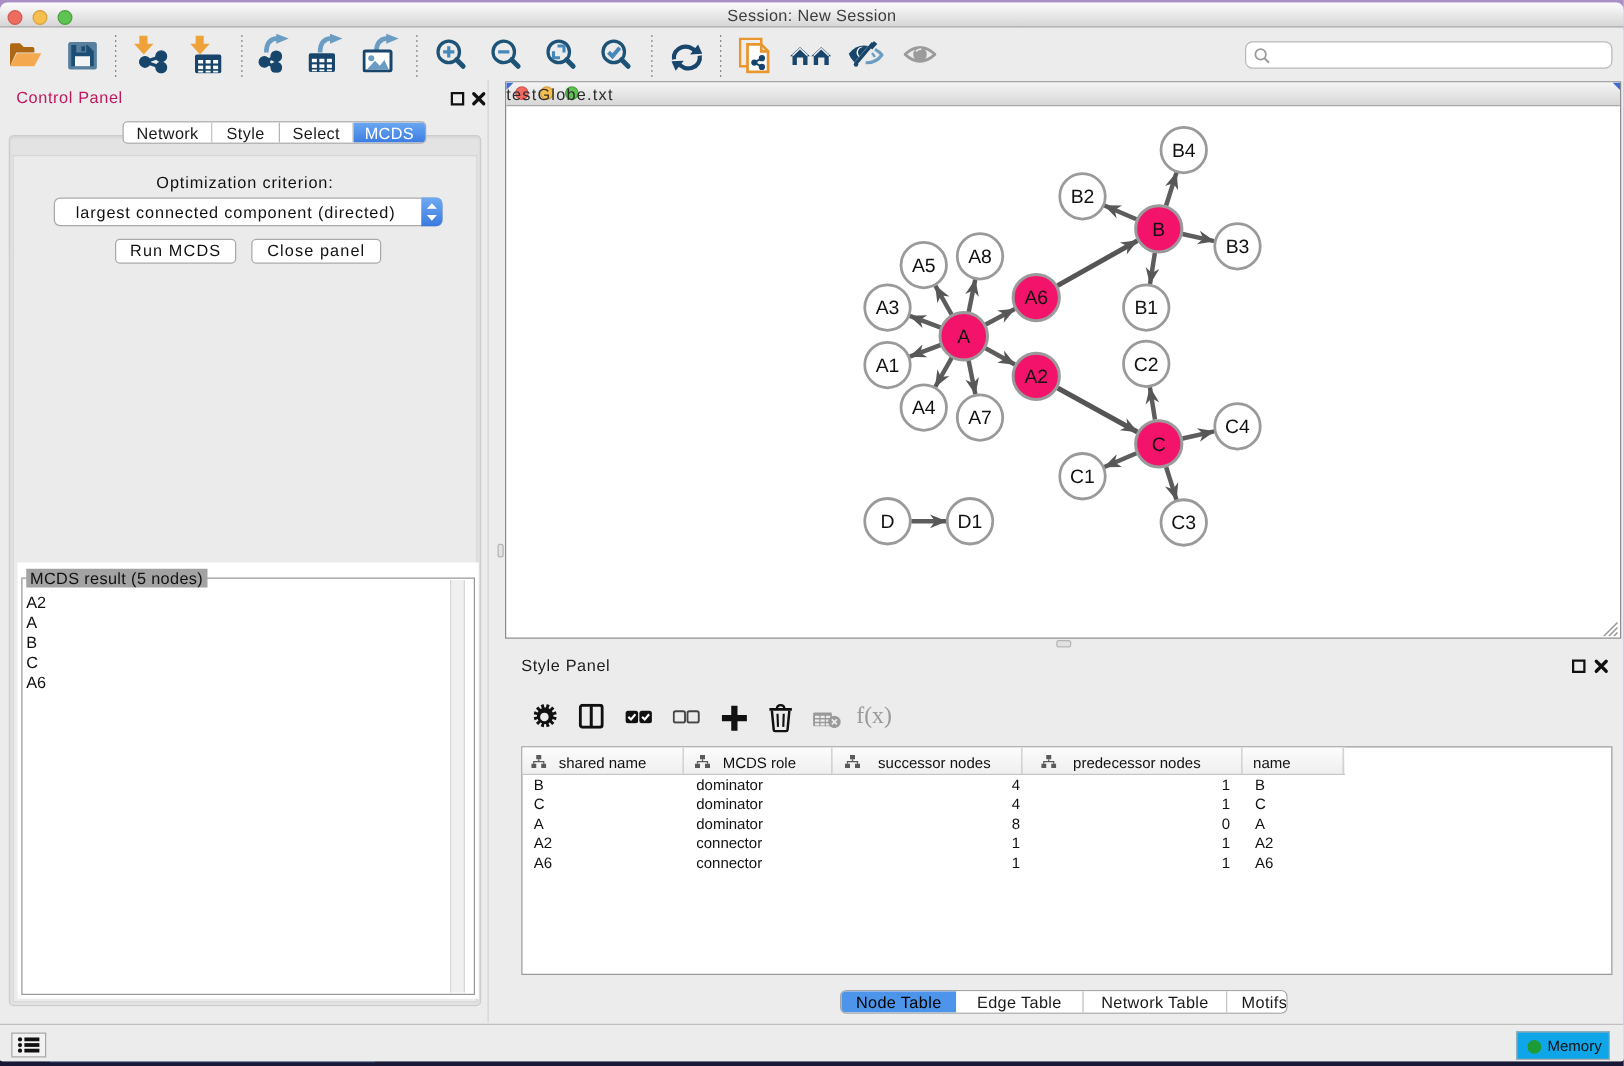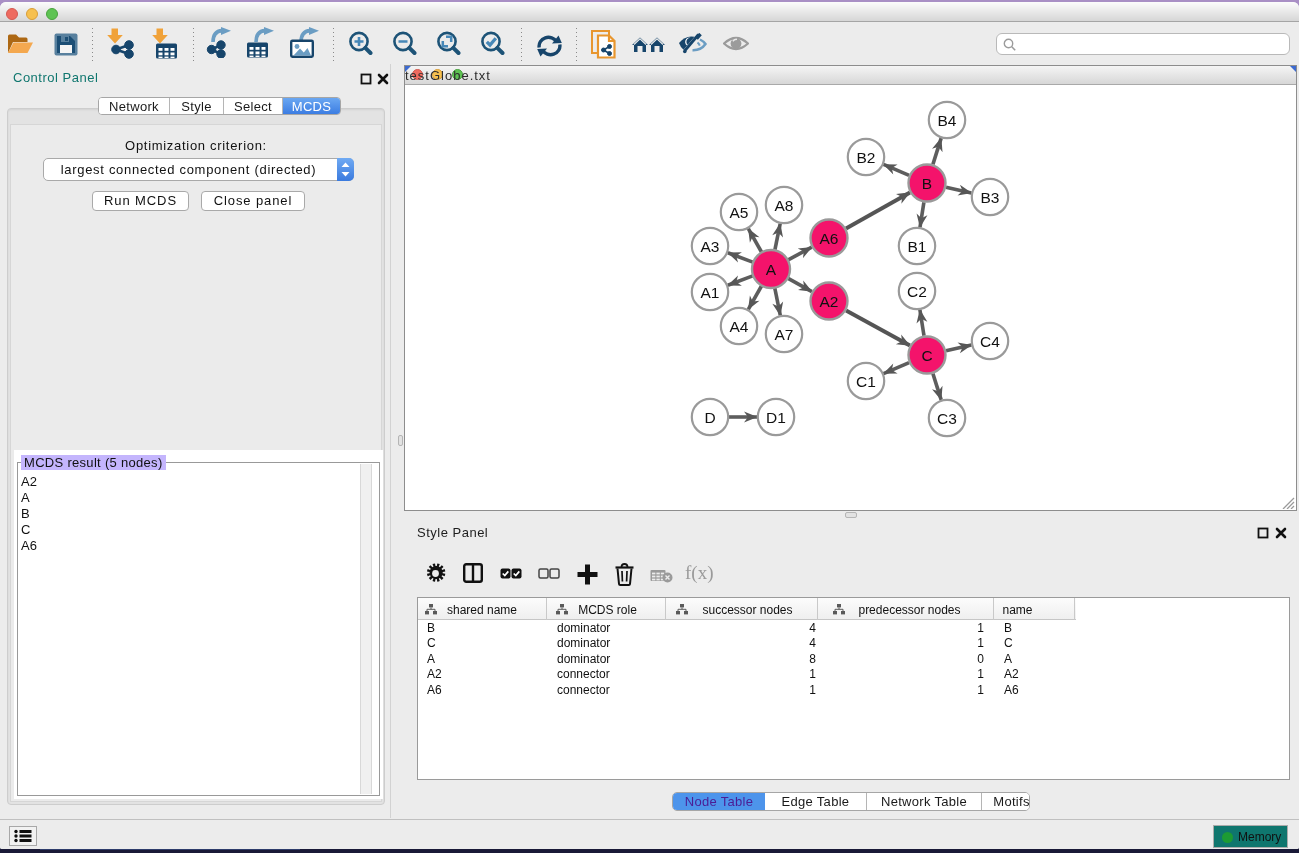--- a/index.html
+++ b/index.html
@@ -14,67 +14,68 @@
 .t1 { left:6px; background:#ee6b60; border:1px solid #d35a52; }
 .t2 { left:26px; background:#f6c04f; border:1px solid #d99e38; }
 .t3 { left:46px; background:#5ec353; border:1px solid #49a23e; }
 #title { position:absolute; left:0; right:0; top:3px; text-align:center; font-size:13px; color:#3c3c3c; letter-spacing:0.3px; }
 
 #toolbar { position:absolute; left:0; top:22px; width:100%; height:41px; background:#ececec; }
 .sep { position:absolute; top:4px; height:34px; width:1px; background-image:repeating-linear-gradient(#8a8a8a 0 1.4px, transparent 1.4px 4px); }
 .tbi { position:absolute; }
 #search { position:absolute; left:996px; top:9px; width:294px; height:22px; background:#fff; border:1px solid #b9b9b9; border-radius:6px; }
 
-#cp-title { position:absolute; left:13px; top:68px; font-size:13px; color:#0f766e; letter-spacing:0.5px; }
+#cp-title { position:absolute; left:13px; top:68px; font-size:13px; color:#be185d; letter-spacing:0.5px; }
 #cp-card { position:absolute; left:7px; top:106px; width:378px; height:697px; background:#e3e3e3; border:1px solid #cdcdcd; border-radius:4px; box-shadow:inset 0 1px 2px rgba(0,0,0,0.08); }
 #cp-inner { position:absolute; left:10px; top:122px; width:372px; height:678px; background:#ebebeb; border:1px solid #d6d6d6; }
 #tabs { position:absolute; left:78px; top:95px; width:243px; height:18px; display:flex; border:1px solid #a6a6a6; border-radius:4px; overflow:hidden; background:#fff;margin-left:20px; }
 #tabs .tab { flex:none; font-size:13px; letter-spacing:0.3px; color:#1a1a1a; text-align:center; line-height:17px; border-right:1px solid #b5b5b5; background:#fff; }
 #tabs .tab.sel { background:linear-gradient(#6aa7f2,#3c7de2); color:#fff; border-right:none; }
 #opt-label { position:absolute; left:0; width:392px; top:136px; text-align:center; font-size:13px; color:#111; letter-spacing:0.7px; }
 #dropdown { position:absolute; left:43px; top:156px; width:311px; height:23px; background:#fff; border:1px solid #a9a9a9; border-radius:5px; }
 #dropdown .txt { position:absolute; left:0; right:20px; top:3px; text-align:center; font-size:13px; color:#111; letter-spacing:0.7px; }
 #dropdown .step { position:absolute; right:-1px; top:-1px; width:17px; height:23px; background:linear-gradient(#70aaf3,#3a7ade); border-radius:0 5px 5px 0; }
 .btn { position:absolute; top:189px; height:20px; background:#fff; border:1px solid #a9a9a9; border-radius:4px; font-size:13px; color:#111; text-align:center; line-height:18px; letter-spacing:0.9px; }
 #rezbox { position:absolute; left:14px; top:448px; width:369px; height:349px; background:#fff; }
 #fieldset { position:absolute; left:17px; top:460px; width:363px; height:334px; border:1px solid #999; }
-#fs-legend { position:absolute; left:21px; top:453px; background:#c4b5fd; padding:0 3px; font-size:13px; color:#111; letter-spacing:0.3px; }
+#fs-legend { position:absolute; left:21px; top:453px; background:#a3a3a3; padding:0 3px; font-size:13px; color:#111; letter-spacing:0.3px; }
 #fs-scroll { position:absolute; left:360px; top:462px; width:12px; height:330px; background:#f0f0f0; border-left:1px solid #d8d8d8; border-right:1px solid #d8d8d8; }
 #fs-items { position:absolute; left:21px; top:472px; font-size:13px; color:#111; line-height:16.1px; }
 
 #netwin { position:absolute; left:404px; top:63px; width:893px; height:446px; background:#fff; border:1px solid #8d8d8d; }
 #nw-titlebar { position:absolute; left:0; top:0; width:100%; height:19px; background:linear-gradient(#f5f5f5,#d7d7d7); border-bottom:1px solid #a9a9a9; }
 #nw-title { position:absolute; left:0; right:0; top:2.5px; text-align:left; font-size:13px; color:#2c2c2c; letter-spacing:1px; }
 #graph { position:absolute; left:0; top:19px; }
 
 #tp-title { position:absolute; left:417px; top:523px; font-size:13px; color:#1d1d1d; letter-spacing:0.5px; }
 #tablebox { position:absolute; left:417px; top:595.5px; width:873px; height:183px; background:#fff; border:1px solid #9a9a9a; }
 #thead { position:absolute; left:0; top:0; width:658px; height:22px; background:linear-gradient(#fcfcfc,#efefef); border-bottom:1px solid #c6c6c6; }
 .th { position:absolute; top:0; height:22px; border-right:1px solid #c9c9c9; font-size:12px; color:#111; text-align:center; line-height:25px; }
 .td { position:absolute; font-size:12px; color:#111; height:15px; line-height:15px; }
 .hico { position:absolute; top:6px; }
 #tabs2 { position:absolute; left:672px; top:790px; width:358px; height:19px; display:flex; border:1px solid #a6a6a6; border-radius:5px; overflow:hidden; background:#fff; }
 #tabs2 .tab { flex:none; font-size:13px; letter-spacing:0.3px; color:#1a1a1a; text-align:center; line-height:18px; border-right:1px solid #b5b5b5; background:#fff; }
-#tabs2 .tab.sel { background:#4d94eb; color:#4c1d95; border-right:none; }
+#tabs2 .tab.sel { background:#4d94eb; color:#000000; border-right:none; }
 
 #statusbar { position:absolute; left:0; top:817px; width:100%; height:32px; background:#ececec; border-top:1px solid #c0c0c0; }
 #listbtn { position:absolute; left:9px; top:6px; width:28px; height:20px; background:#f2f2f2; border:1px solid #a8a8a8; }
-#membtn { position:absolute; right:11px; top:5px; width:75px; height:23px; background:#0f766e; border:1px solid #ababab; font-size:12px; color:#111; }
+#membtn { position:absolute; right:11px; top:5px; width:75px; height:23px; background:#0ea5e9; border:1px solid #ababab; font-size:12px; color:#111; }
 #membtn .dot { position:absolute; left:8px; top:6px; width:11px; height:11px; border-radius:50%; background:#1d9b34; }
 #membtn .lbl { position:absolute; left:24px; top:4px; }
 .gutter-nub { position:absolute; background:#e2e2e2; border:1px solid #b5b5b5; border-radius:2px; }
 </style>
 </head>
 <body>
 <div id="navy"></div>
 <div id="win">
   <div id="titlebar">
     <div class="tl t1"></div>
       <div class="tl t2"></div>
       <div class="tl t3"></div>
+    <div id="title">Session: New Session</div>
   </div>
   <div id="toolbar">
     <svg class="tbi" style="left:7px;top:9px;" width="28" height="22" viewBox="0 0 28 22">
       <path d="M1,20 L1,3 Q1,1.5 2.5,1.5 L9,1.5 L12,4.5 L19,4.5 Q20.5,4.5 20.5,6 L20.5,9 L6,9 Z" fill="#ad6814"></path>
       <path d="M1,20 L6.5,9.5 L26,9.5 L20.5,20 Z" fill="#f4a84f"></path>
     </svg>
     <svg class="tbi" style="left:54px;top:9px;" width="24" height="23" viewBox="0 0 24 23">
       <rect x="0.5" y="0.5" width="23" height="22" rx="2" fill="#58809e"></rect>
       <path d="M3,3 L16,3 L21,8 L21,20 L3,20 Z" fill="#1c4e75"></path>
       <path d="M7,3 L15,3 L15,9 L7,9 Z" fill="#58809e"></path>

